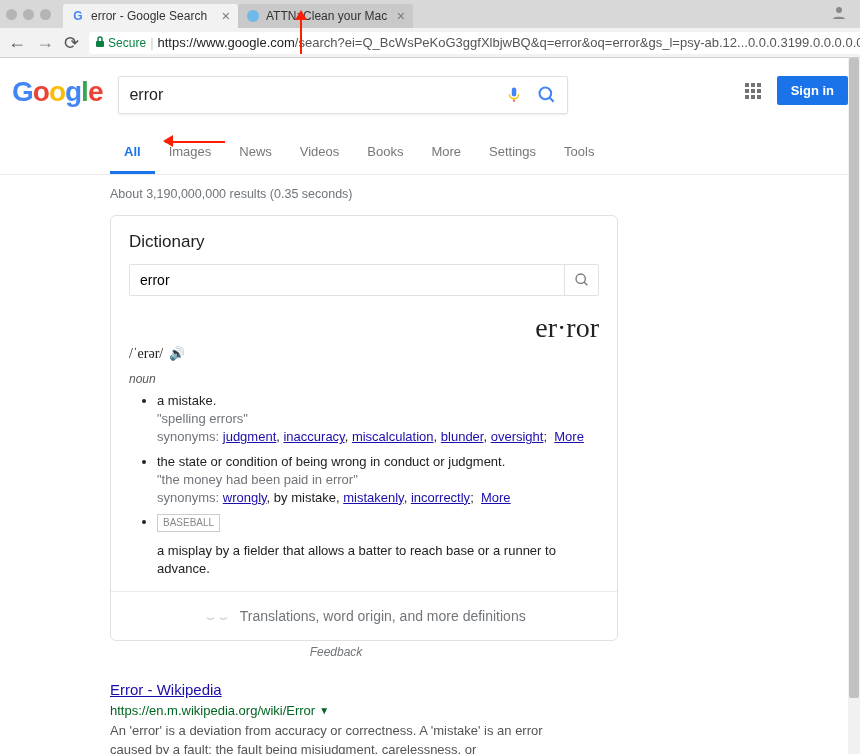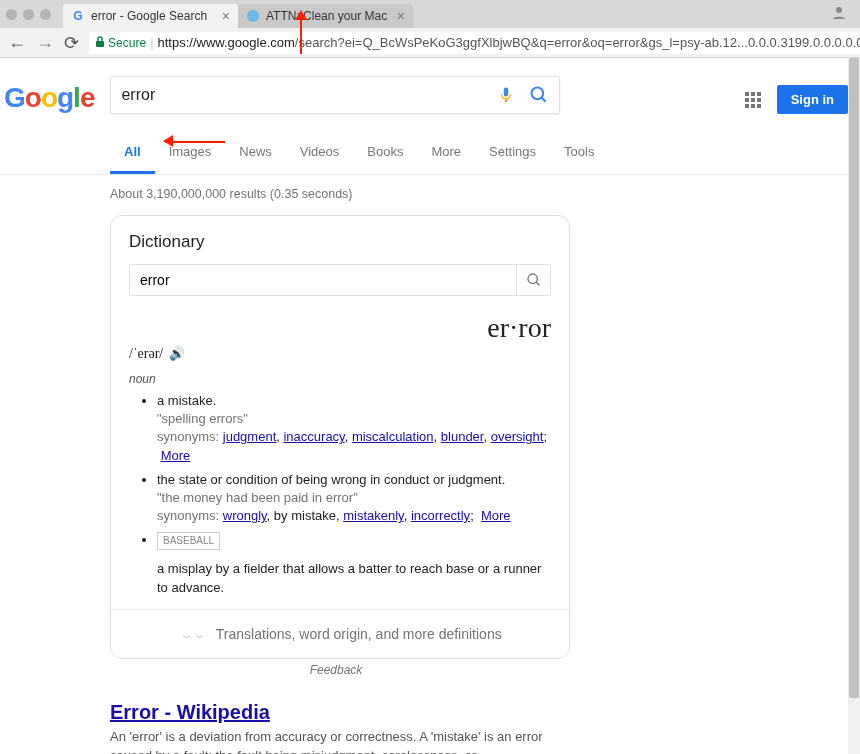--- a/index.html
+++ b/index.html
@@ -17,57 +17,57 @@
 .warn-favicon { display:inline-block; width:12px;height:12px;border-radius:50%;background:#6fb9e8; }
 .chrome-user { margin-left: auto; margin-right: 12px; }
 .toolbar { background: #f2f2f2; height: 30px; display: flex; align-items: center; padding: 0 8px; gap: 10px; border-bottom: 1px solid #d0d0d0; }
 .nav-btn { color: #888; font-size: 18px; }
 .nav-btn.enabled { color: #555; }
 .url-bar { flex: 1; display: flex; align-items: center; background: #fff; height: 22px; border-radius: 3px; padding: 0 6px; font-size: 13px; gap: 4px; color: #333; }
 .secure { color: #0b8043; font-size: 12px; display: flex; align-items: flex-start; gap: 3px; }
 .url-text { color: #555; white-space: nowrap; overflow: hidden; text-overflow: ellipsis; }
 .url-host { color: #222; }
 .page { position: relative; }
-.g-header { display: flex; align-items: flex-end; padding: 18px 12px 0 4px; gap: 16px; }
+.g-header { display: flex; align-items: flex-start; padding: 18px 12px 0 12px; gap: 16px; }
 .g-logo { font-size: 28px; font-weight: bold; letter-spacing: -1px; padding-left: 0; }
 .g-logo .b { color: #4285F4; } .g-logo .r { color: #EA4335; } .g-logo .y { color: #FBBC05; } .g-logo .g { color: #34A853; }
 .g-search { flex: 1; max-width: 450px; height: 38px; border: 1px solid #dfe1e5; border-radius: 2px; display: flex; align-items: center; padding: 0 10px; box-shadow: 0 1px 2px rgba(0,0,0,0.08); }
 .g-search input { border: none; outline: none; font-size: 16px; flex: 1; color: #222; }
 .mic-icon { width: 18px; height: 18px; margin-right: 14px; }
 .srch-icon { color: #4285F4; font-size: 18px; font-weight: bold; }
 .right-tools { margin-left: auto; display: flex; align-items: center; gap: 16px; }
 .apps-icon { display: grid; grid-template-columns: repeat(3, 4px); grid-gap: 2px; }
 .apps-icon span { width: 4px; height: 4px; background: #737373; }
 .signin { background: #1a73e8; color: #fff; padding: 7px 14px; font-size: 13px; font-weight: bold; border-radius: 2px; }
 .g-nav { display: flex; padding-left: 110px; border-bottom: 1px solid #ebebeb; margin-top: 18px; align-items: flex-start; position: relative;}
 .g-nav a { color: #777; font-size: 13px; padding: 12px 14px; text-decoration: none; }
 .g-nav a.sel { color: #1a73e8; border-bottom: 3px solid #1a73e8; font-weight: bold; }
 .g-nav .right { margin-left: auto; display: flex; padding-right: 300px; }
 .results-wrap { padding-left: 110px; max-width: 600px; }
 .stats { color: #70757a; font-size: 12.5px; padding: 12px 0 14px 0; }
-.dict-card { border: 1px solid #dfe1e5; border-radius: 12px; padding: 16px 18px 0 18px; width: 460px; }
+.dict-card { border: 1px solid #dfe1e5; border-radius: 6px; padding: 16px 18px 0 18px; width: 508px; }
 .dict-title { font-size: 17px; color: #222; margin-bottom: 12px; }
 .dict-search { display: flex; border: 1px solid #dfe1e5; border-radius: 2px; height: 32px; margin-bottom: 16px; }
 .dict-search input { border: none; outline: none; flex: 1; padding: 0 10px; font-size: 14px; }
 .dict-search-btn { width: 34px; border-left: 1px solid #dfe1e5; display: flex; align-items: center; justify-content: center; color: #777; }
 .word { font-family: Georgia, serif; font-size: 28px; text-align: right; }
 .pron { font-family: Georgia, serif; color: #222; font-size: 14px; margin-top: 2px; display: flex; align-items: center; gap: 6px; }
 .sound-icon { color: #888; font-size: 13px; }
 .pos { font-style: italic; color: #555; font-size: 12px; margin-top: 10px; }
 .defs { margin: 6px 0 0 28px; font-size: 13px; }
 .defs li { margin-bottom: 6px; list-style: disc; line-height: 1.4; }
 .example { color: #70757a; font-style: normal; }
 .syn-label { color: #70757a; }
 .syn-link { color: #1a0dab; }
 .badge { display: inline-block; border: 1px solid #ccc; color: #888; font-size: 10px; padding: 1px 5px; margin-bottom: 10px; }
 .expand-row { border-top: 1px solid #ebebeb; margin: 12px -18px 0 -18px; padding: 12px; text-align: center; color: #70757a; font-size: 14px; display: flex; align-items: center; justify-content: center; gap: 12px; }
 .chevron { color: #ccc; font-size: 20px; transform: scaleY(0.5); letter-spacing: -4px; }
 .feedback { text-align: center; color: #70757a; font-size: 12px; font-style: italic; width: 452px; margin-top: 4px; }
 .result { margin-top: 20px; font-size: 13px; line-height: 1.5; width: 440px; }
-.r-title { color: #1a0dab; font-size: 20px; font-weight: bold; }
+.r-title { color: #1a0dab; font-size: 15px; }
 .r-url { color: #006621; font-size: 13px; display: flex; align-items: center; gap: 4px; }
 .r-url .drop { color: #006621; font-size: 10px; }
 .r-snip { color: #545454; font-size: 13px; }
 .arrow-annot { position: absolute; left: 165px; top: 73px; color: #ff1f00; pointer-events: none; }
 .arrow-line { width: 60px; height: 2px; background: #ff1f00; position: absolute; left: 0; top: 10px; }
 .arrow-head { position: absolute; left: -2px; top: 4px; width: 0; height: 0; border-top: 6px solid transparent; border-bottom: 6px solid transparent; border-right: 10px solid #ff1f00; }
 .arrow2 { position: absolute; left: 300px; top: 14px; width: 2px; height: 40px; background: #ff1f00; pointer-events: none; }
 .arrow2-head { position: absolute; left: 295px; top: 10px; width: 0; height: 0; border-left: 6px solid transparent; border-right: 6px solid transparent; border-bottom: 10px solid #ff1f00; pointer-events: none; }
 .scrollbar-v { position:absolute; right:0; top:58px; bottom:0; width:12px; background:#f1f1f1; }
 .scroll-thumb { position:absolute; top:0; left:1px; right:1px; height:640px; background:#c1c1c1; border-radius:2px; }
@@ -207,20 +207,24 @@
       </ul>
       <div class="expand-row">
         <span class="chevron">⌄⌄</span>
         <span>Translations, word origin, and more definitions</span>
       </div>
     </div>
     <div class="feedback">Feedback</div>
 
     <div class="result">
       <a href="#" class="r-title">Error - Wikipedia</a>
+      <div class="r-url">
+          <span>https://en.m.wikipedia.org/wiki/Error</span> 
+          <span class="drop">▼</span>
+        </div>
       <div class="r-snip">An 'error' is a deviation from accuracy or correctness. A 'mistake' is an error caused by a fault: the fault being misjudgment, carelessness, or forgetfulness. Now, say that I run a stop sign because I was in a hurry, and wasn't concentrating, and the police stop me, that is a mistake.</div>
       
     </div>
 
   </div>
 
   <div class="arrow-annot">
     <div class="arrow-head"></div>
       <div class="arrow-line"></div>
   </div>

